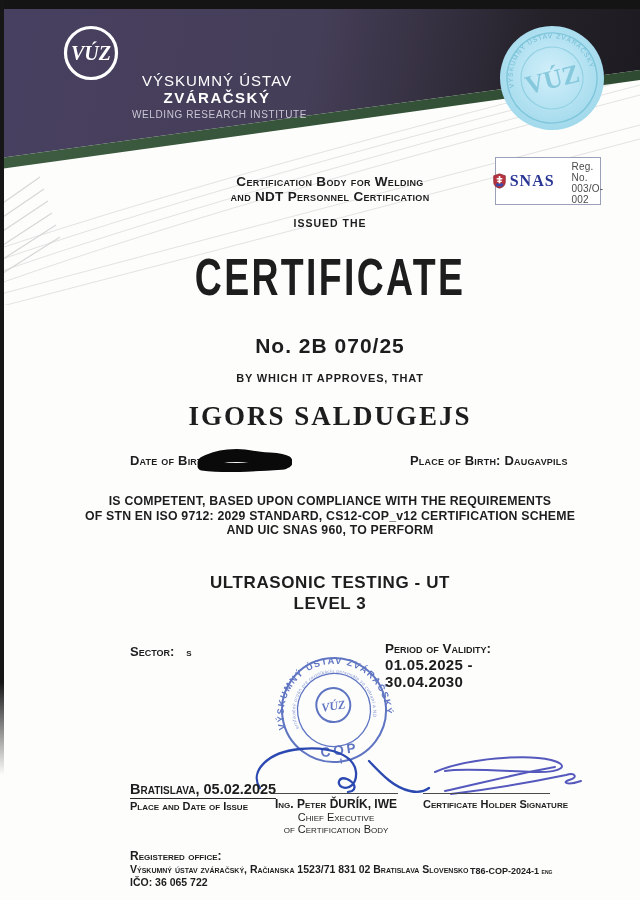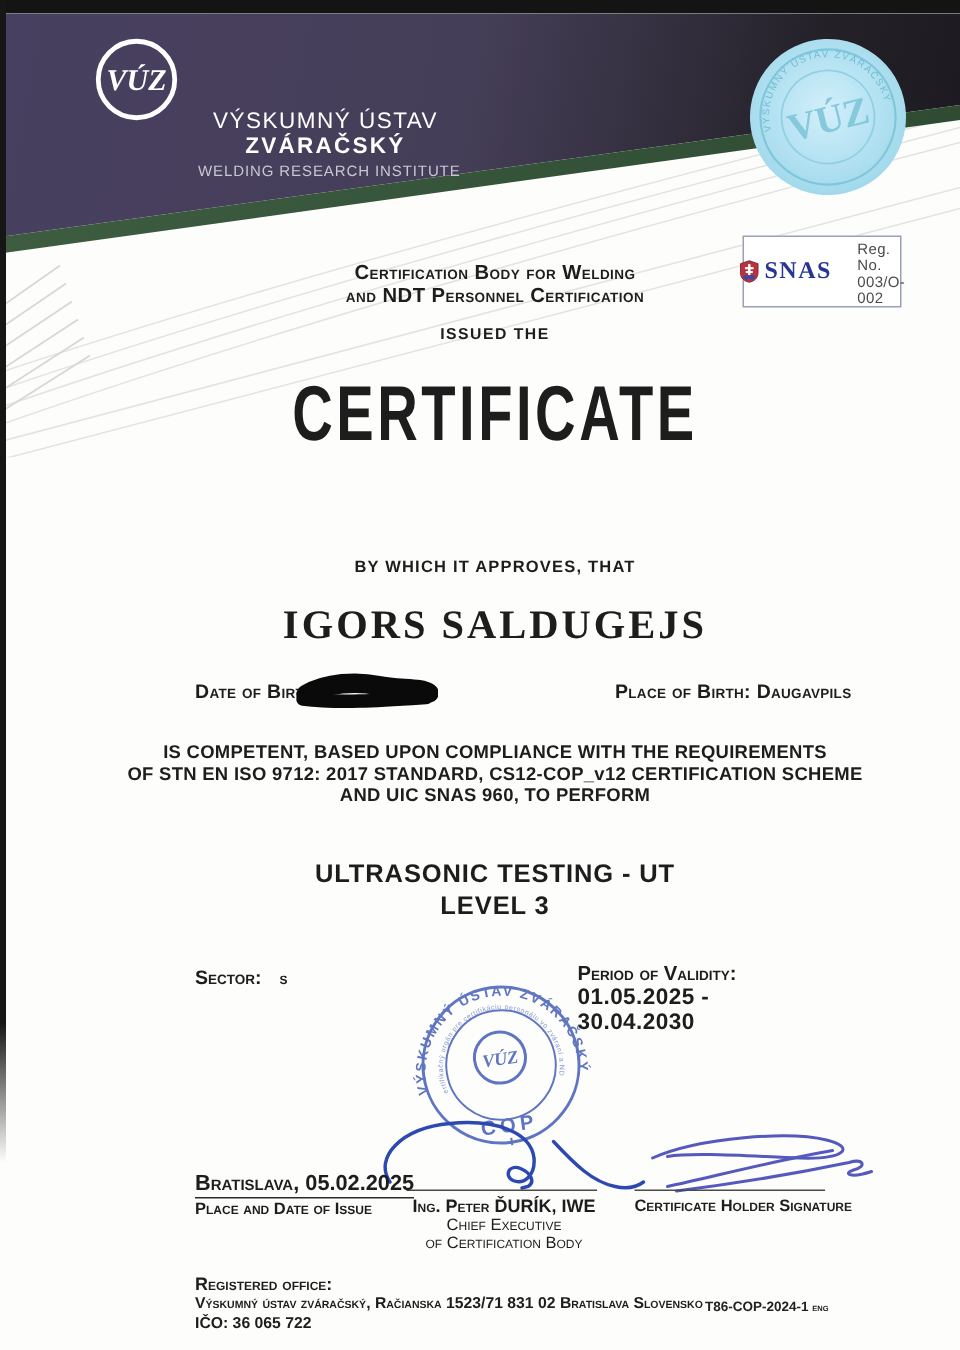--- a/index.html
+++ b/index.html
@@ -151,38 +151,39 @@
     <div class="snas-bar"></div>
     <div class="snas-reg">Reg. No. 003/O-002</div>
   </div>
 
   <div class="abs col center issuer sc">
     <div>Certification Body for Welding</div>
     <div>and NDT Personnel Certification</div>
   </div>
   <div class="abs col center issued">ISSUED THE</div>
   <div class="abs col center cert-title">CERTIFICATE</div>
+  <div class="abs col center cert-no">No. 2B 070/25</div>
   <div class="abs col center approves">BY WHICH IT APPROVES, THAT</div>
   <div class="abs col center holder-name">IGORS SALDUGEJS</div>
 
   <span class="abs birth-label sc" style="left:130px;">Date of Birth:</span>
 
   <svg class="abs" style="left:196px;top:448px;" width="96" height="28" viewBox="0 0 96 28">
     <path d="M 8,15 C 22,7 42,6 56,9 C 70,12 84,10 90,14" stroke="#0a0a0a" stroke-width="13" stroke-linecap="round" fill="none"></path>
     <path d="M 6,18 C 30,21 58,19 88,17" stroke="#0a0a0a" stroke-width="9" stroke-linecap="round" fill="none"></path>
   </svg>
 
   <span class="abs birth-label sc" style="left:410px;">
     <span>Place of Birth:</span>
     <span>Daugavpils</span>
   </span>
 
   <div class="abs col center competence">
     <div>IS COMPETENT, BASED UPON COMPLIANCE WITH THE REQUIREMENTS</div>
-    <div>OF STN EN ISO 9712: 2017 STANDARD, CS12-COP_v12 CERTIFICATION SCHEME</div>
+    <div>OF STN EN ISO 9712: 2029 STANDARD, CS12-COP_v12 CERTIFICATION SCHEME</div>
     <div>AND UIC SNAS 960, TO PERFORM</div>
   </div>
 
   <div class="abs col center method">
     <div>ULTRASONIC TESTING - UT</div>
     <div>LEVEL 3</div>
   </div>
 
   <div class="abs sector sc">
     <span>Sector:</span><span class="sector-val">s</span>

